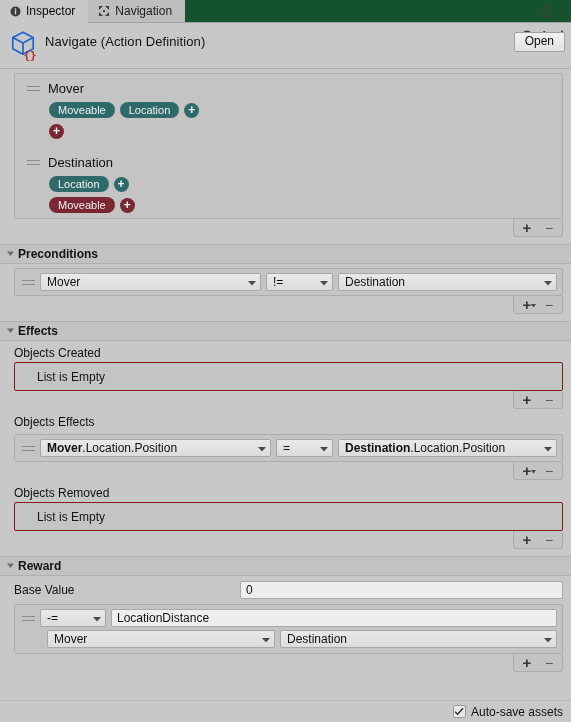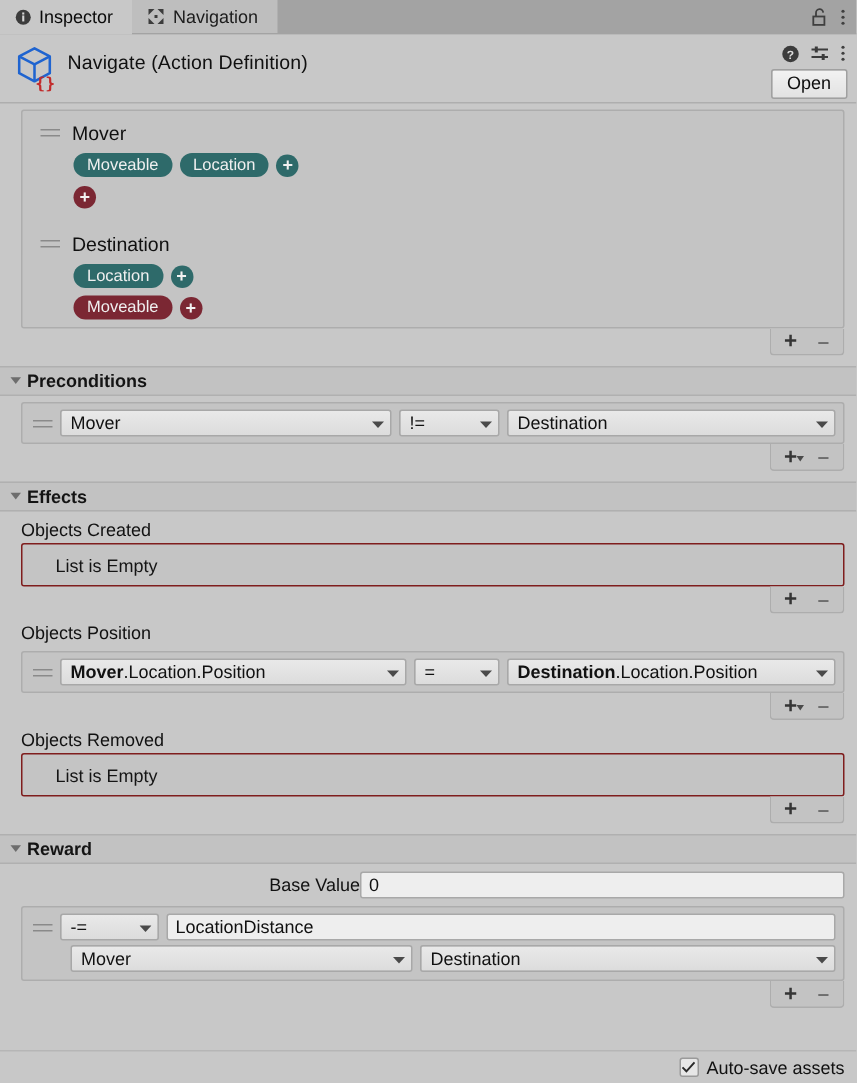--- a/index.html
+++ b/index.html
@@ -12,21 +12,21 @@
     font-family: "Liberation Sans", sans-serif;
     font-size: 12px;
     color: #191919;
     -webkit-font-smoothing: antialiased;
   }
   .app { width: 571px; height: 722px; position: relative; background: #c8c8c8; display: flex; flex-direction: column; }
 
   
   .tabbar {
     height: 23px; min-height: 23px;
-    background: #a3a3a3;
+    background: #14532d;
     display: flex; align-items: stretch;
     border-bottom: 1px solid #a3a3a3;
     position: relative;
   }
   .tab {
     display: flex; align-items: center; gap: 5px;
     padding: 0 13px 0 10px;
     font-size: 12px; color: #0a0a0a;
     cursor: default; position: relative;
   }
@@ -46,21 +46,21 @@
     background: #c8c8c8;
     display: flex; align-items: flex-start;
     padding: 6px 7px 0 8px;
     position: relative;
     border-bottom: 1px solid #aeaeae;
   }
   .asset-icon { width: 32px; height: 32px; margin-right: 5px; flex: 0 0 auto; }
   .asset-title { font-size: 13px; color: #101010; padding-top: 5px; letter-spacing: .1px; }
   .header-tools { position: absolute; right: 7px; top: 6px; display: flex; align-items: center; gap: 7px; }
   .open-btn {
-    position: absolute; right: 6px; top: 23px;
+    position: absolute; right: 6px; top: 9px;
     background: linear-gradient(#f2f2f2, #e2e2e2);
     border: 1px solid #a0a0a0; border-radius: 2px;
     font-size: 12px; color: #0d0d0d;
     padding: 2px 10px 3px; line-height: 13px;
     cursor: default;
   }
 
   
   .body { flex: 1 1 auto; overflow: hidden; position: relative; }
 
@@ -383,21 +383,21 @@
       <div class="pm-group">
         <span class="pm-btn">
             <span class="plus-sign">+</span>
           </span>
         <span class="pm-btn">
             <span class="minus-sign">−</span>
           </span>
       </div>
     </div>
 
-    <div class="sub-label">Objects Position</div>
+    <div class="sub-label">Objects Effects</div>
     <div class="listbox tight">
       <div class="field-row">
         <span class="drag-handle" style="margin-left:2px;">
             <i></i>
             <i></i>
           </span>
         <div class="dropdown" style="width:231px;">
           <span class="b">Mover</span>
             <span>.Location.Position</span>
           <span class="dd-caret">
@@ -456,21 +456,21 @@
 
     <div class="section-head" style="margin-top:6px;">
       <span class="tri">
         <svg width="9" height="9" viewBox="0 0 9 9">
             <path d="M1 2.5h7L4.5 7z" fill="#6d6d6d"></path>
           </svg>
       </span>
       <span class="label">Reward</span>
     </div>
 
-    <div class="reward-line" style="margin-top:3px;text-align:right;">
+    <div class="reward-line" style="margin-top:3px;">
       <span class="lbl">Base Value</span>
       <span class="textfield">0</span>
     </div>
 
     <div class="mod-box">
       <div class="mod-r1">
         <span class="drag-handle" style="margin-left:2px;">
             <i></i>
             <i></i>
           </span>

